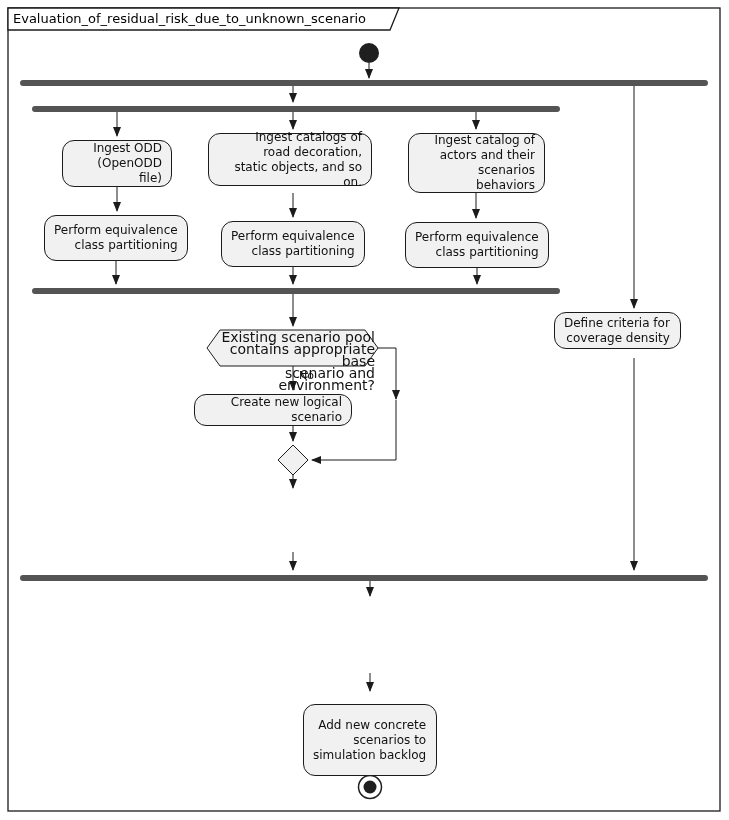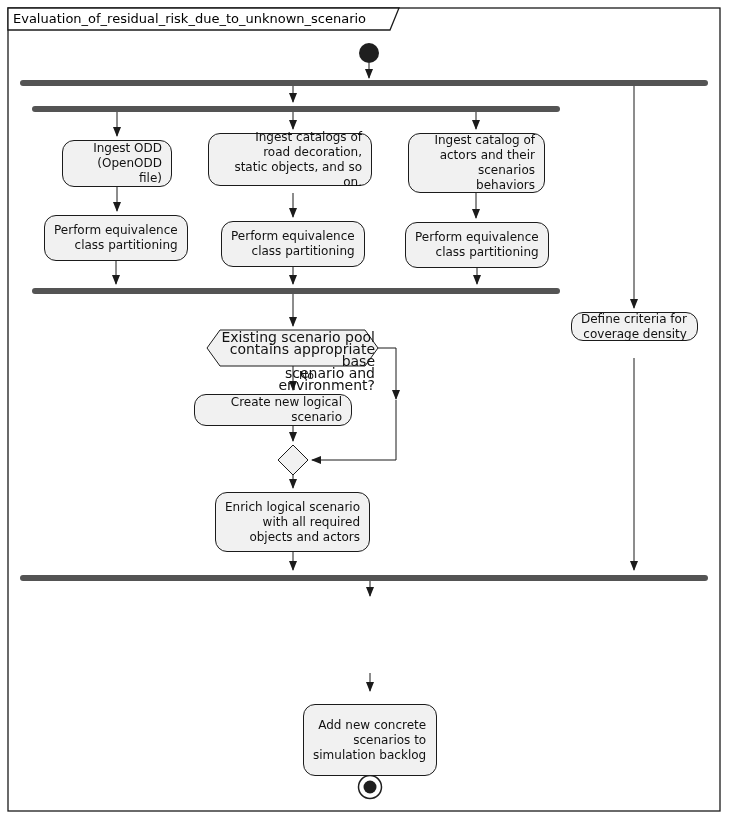--- a/index.html
+++ b/index.html
@@ -107,25 +107,22 @@
 class partitioning</div>
 
   <div class="hex-text" style="left:217px;top:331px;width:158px">Existing scenario pool
 contains appropriate base
 scenario and environment?</div>
 
   <div class="edge-label" style="left:299px;top:369px">No</div>
 
   <div class="activity" style="left:194px;top:394px;width:158px;height:32px">Create new logical scenario</div>
 
-  <div class="activity" style="left:215px;top:492px;width:155px;height:60px">Enrich logical scenario
-with all required
-objects and actors</div>
 
-  <div class="activity" style="left:571px;top:312px;width:127px;height:29px">Define criteria for
+  <div class="activity" style="left:554px;top:312px;width:127px;height:37px">Define criteria for
 coverage density</div>
 
 
   <div class="activity" style="left:303px;top:704px;width:134px;height:72px">Add new concrete
 scenarios to
 simulation backlog</div>
 
 </div>
 
 </body></html>

